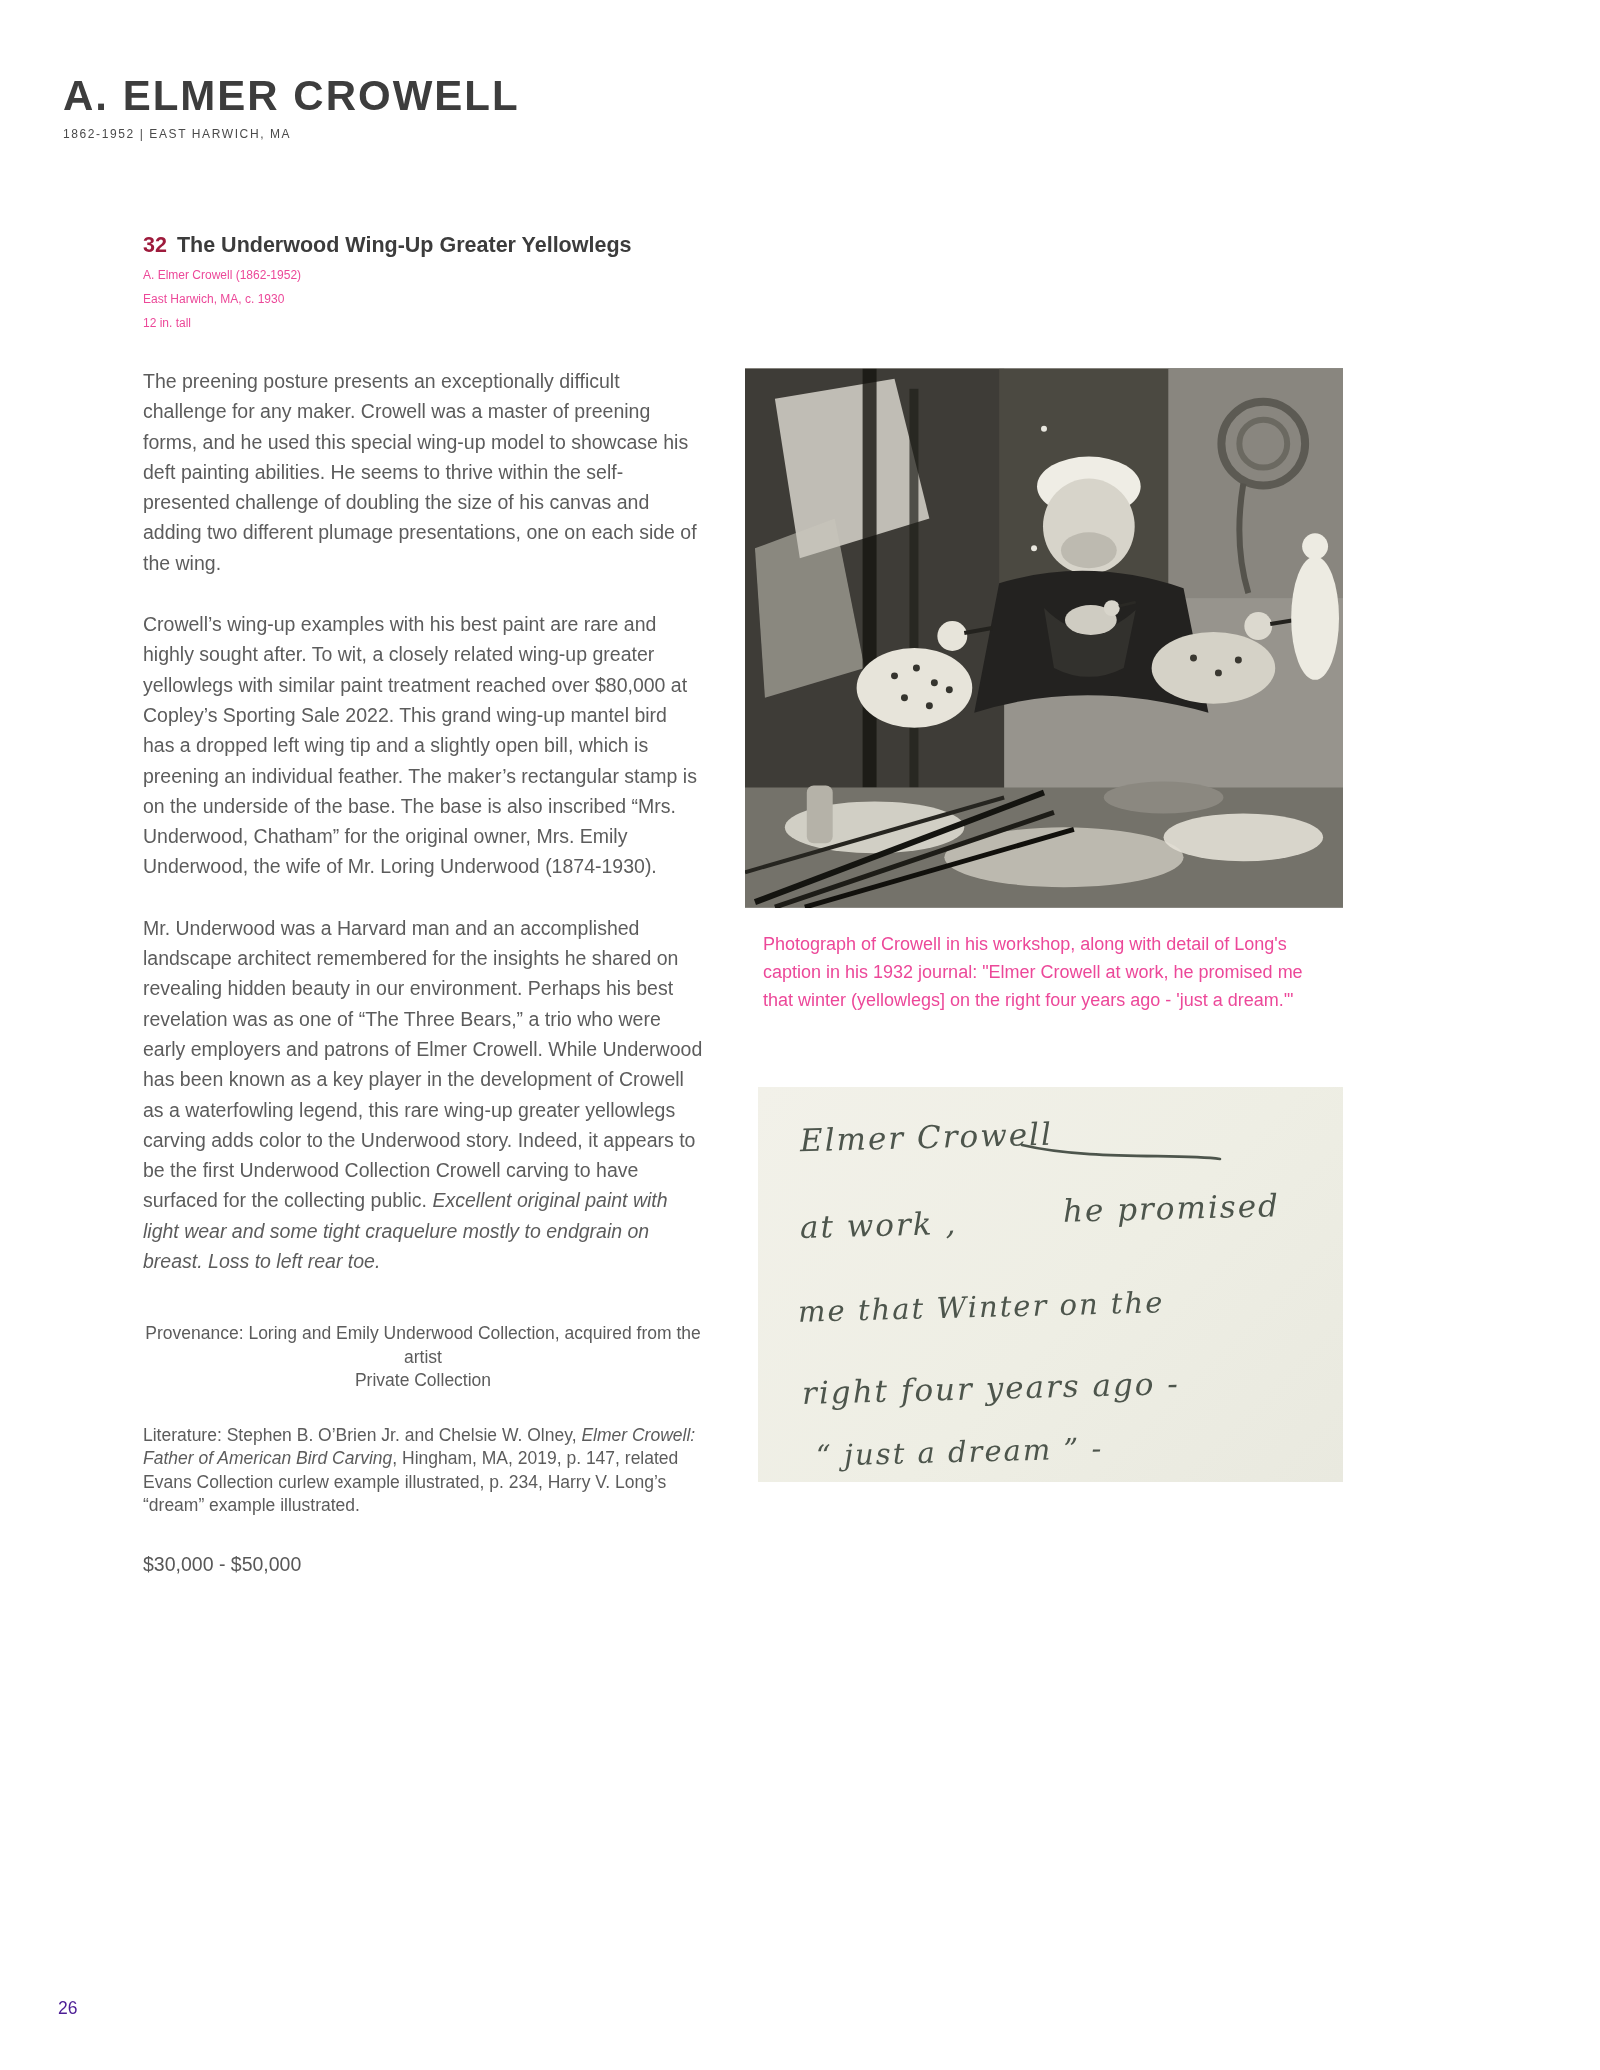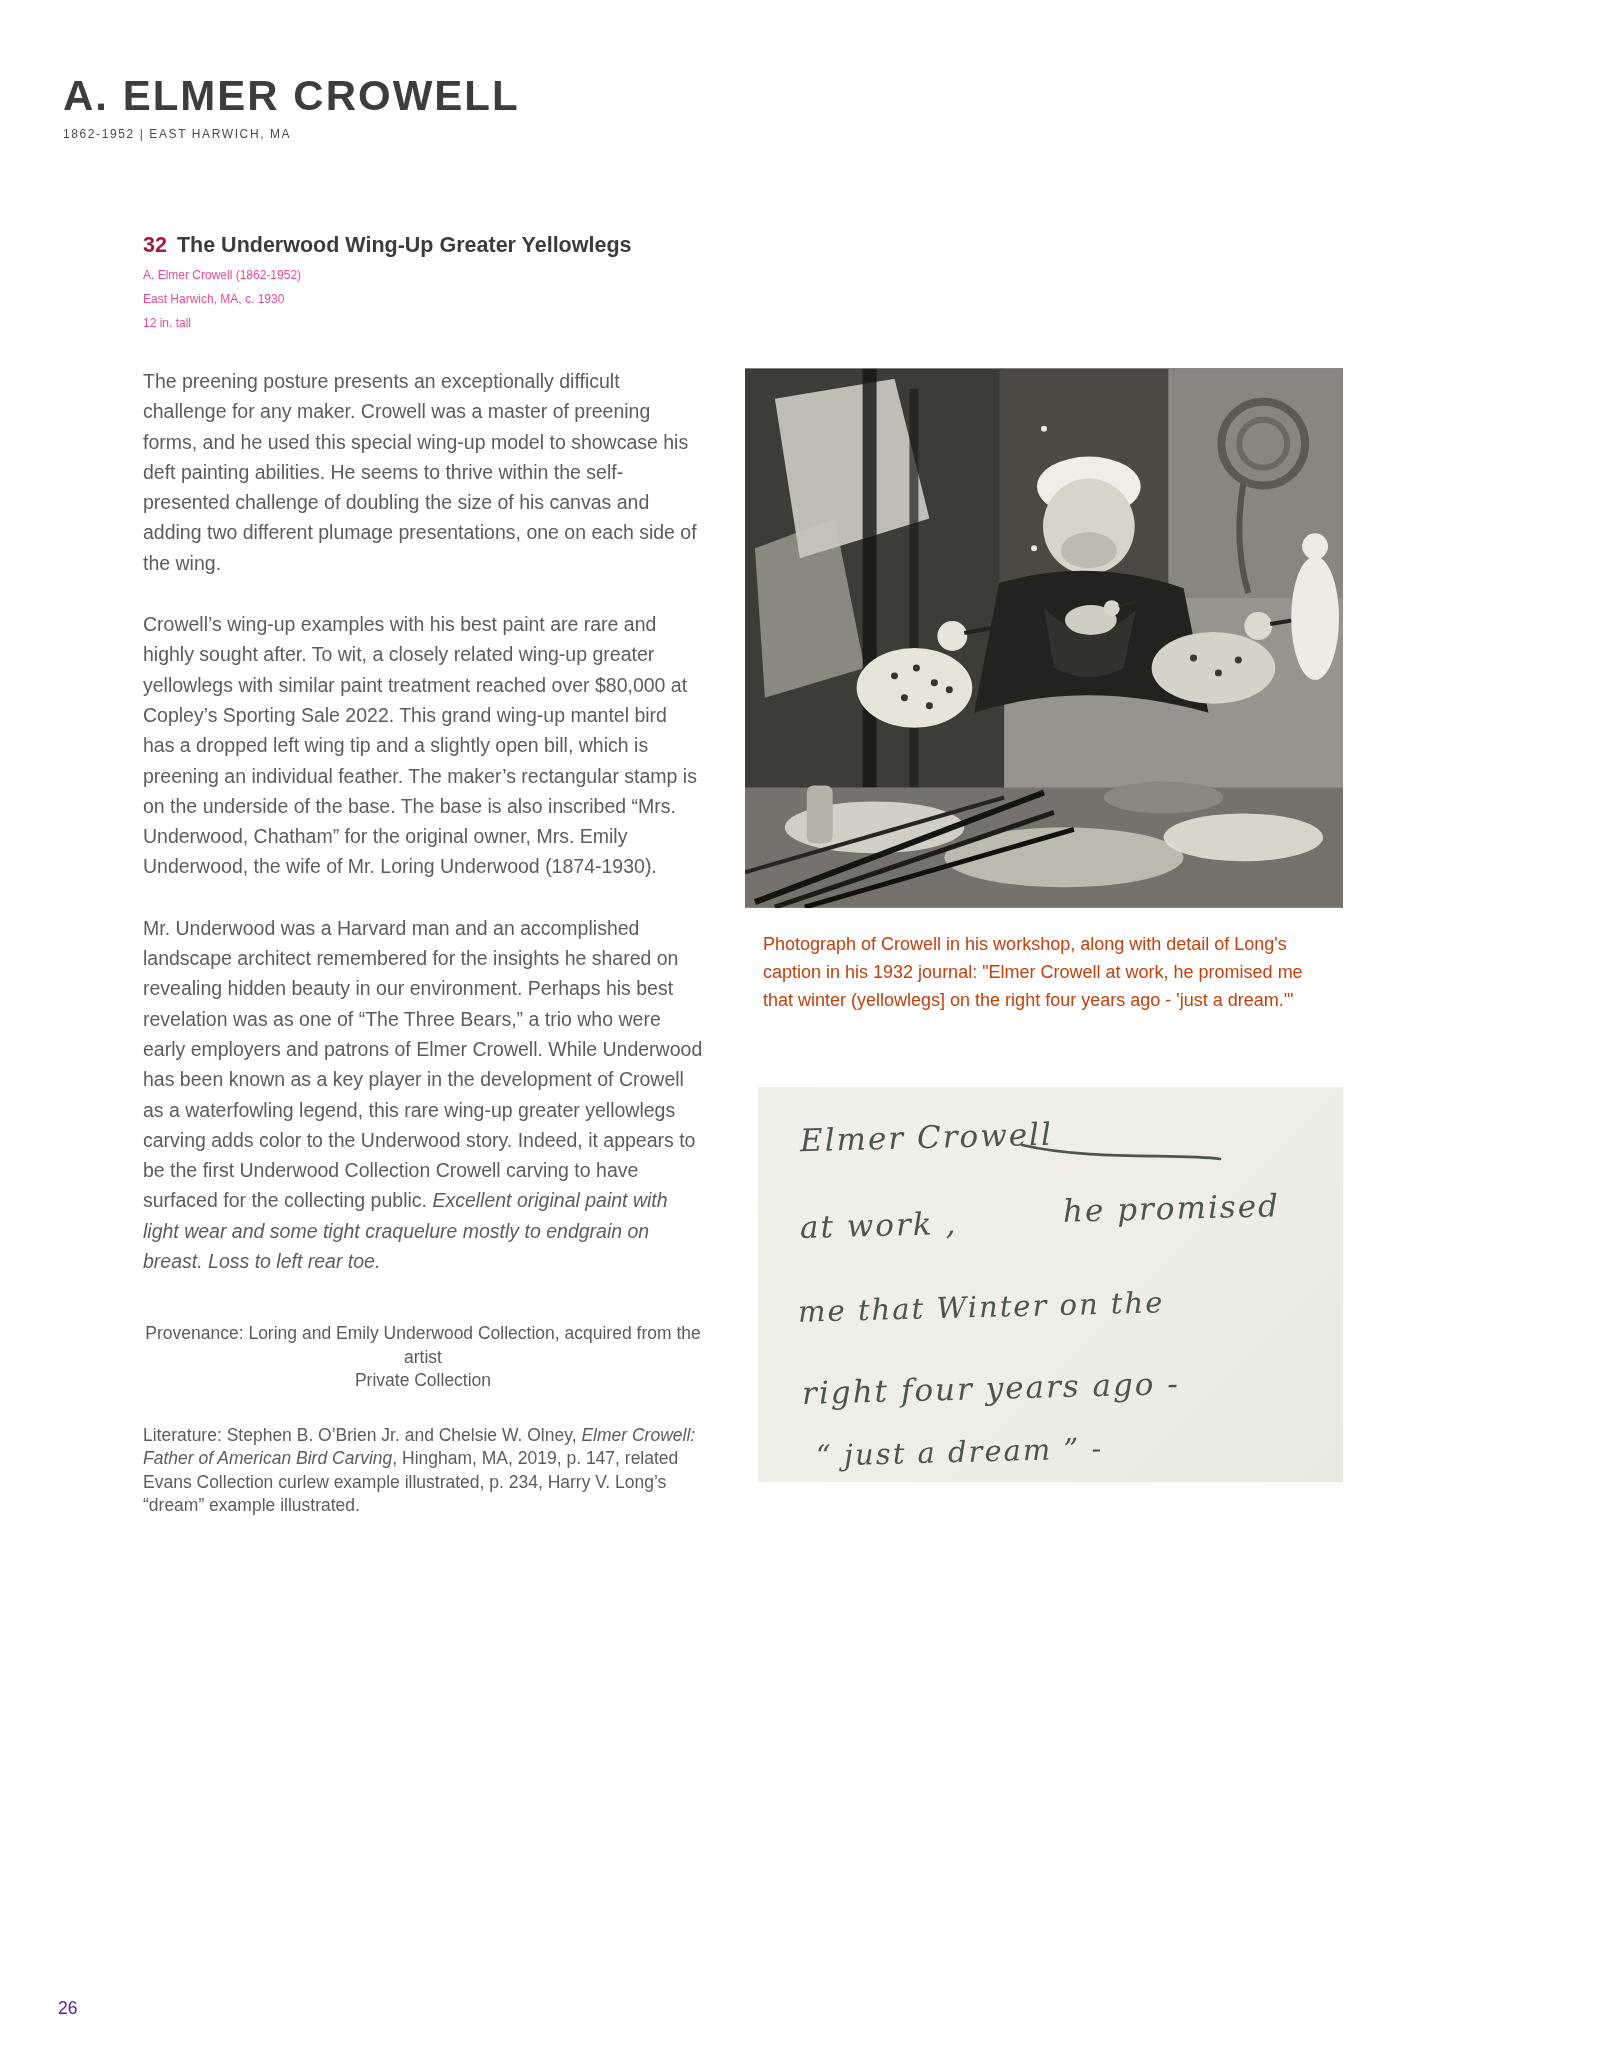--- a/index.html
+++ b/index.html
@@ -37,21 +37,21 @@
   .lit{margin-top:29px !important;}
   .estimate{margin-top:31px !important;font-size:19.5px;color:#585858;}
   .lit em, .ital{font-style:italic;}
   
   .photo-frame{
     position:absolute;left:745px;top:368px;width:598px;height:540px;
     background:#8d8b85;overflow:hidden;
   }
   .photo-caption{
     position:absolute;left:763px;top:930px;width:548px;
-    font-size:18px;line-height:28px;color:#c2410c;
+    font-size:18px;line-height:28px;color:#ec4899;
   }
   .journal{
     position:absolute;left:758px;top:1087px;width:585px;height:395px;
     background:linear-gradient(135deg,#f2f1e9 0%,#eeeee4 55%,#e9e9df 100%);
     overflow:hidden;
   }
   .hw{
     position:absolute;
     font-family:"DejaVu Serif", serif;
     font-style:italic;
@@ -97,20 +97,21 @@
 
     <p class="small-block prov">
       <span>Provenance: Loring and Emily Underwood Collection, acquired from the artist</span><br>
       <span>Private Collection</span>
     </p>
 
     <p class="small-block lit">
       <span>Literature: Stephen B. O’Brien Jr. and Chelsie W. Olney, </span><em>Elmer Crowell: Father of American Bird Carving</em><span>, Hingham, MA, 2019, p. 147, related Evans Collection curlew example illustrated, p. 234, Harry V. Long’s “dream” example illustrated.</span>
     </p>
 
+    <p class="estimate">$30,000 - $50,000</p>
   </div>
 
   <div class="photo-frame">
     <svg width="598" height="540" viewBox="0 0 600 540" xmlns="http://www.w3.org/2000/svg">
       <rect width="600" height="540" fill="#97948d"></rect>
 
       <rect x="0" y="0" width="260" height="430" fill="#3e3c37"></rect>
       <path d="M30 30 L150 10 L185 150 L55 190 Z" fill="#d7d4cb" opacity="0.85"></path>
       <path d="M10 180 L90 150 L120 300 L20 330 Z" fill="#c9c6bc" opacity="0.55"></path>
       <rect x="118" y="0" width="14" height="420" fill="#15140f" opacity="0.8"></rect>

